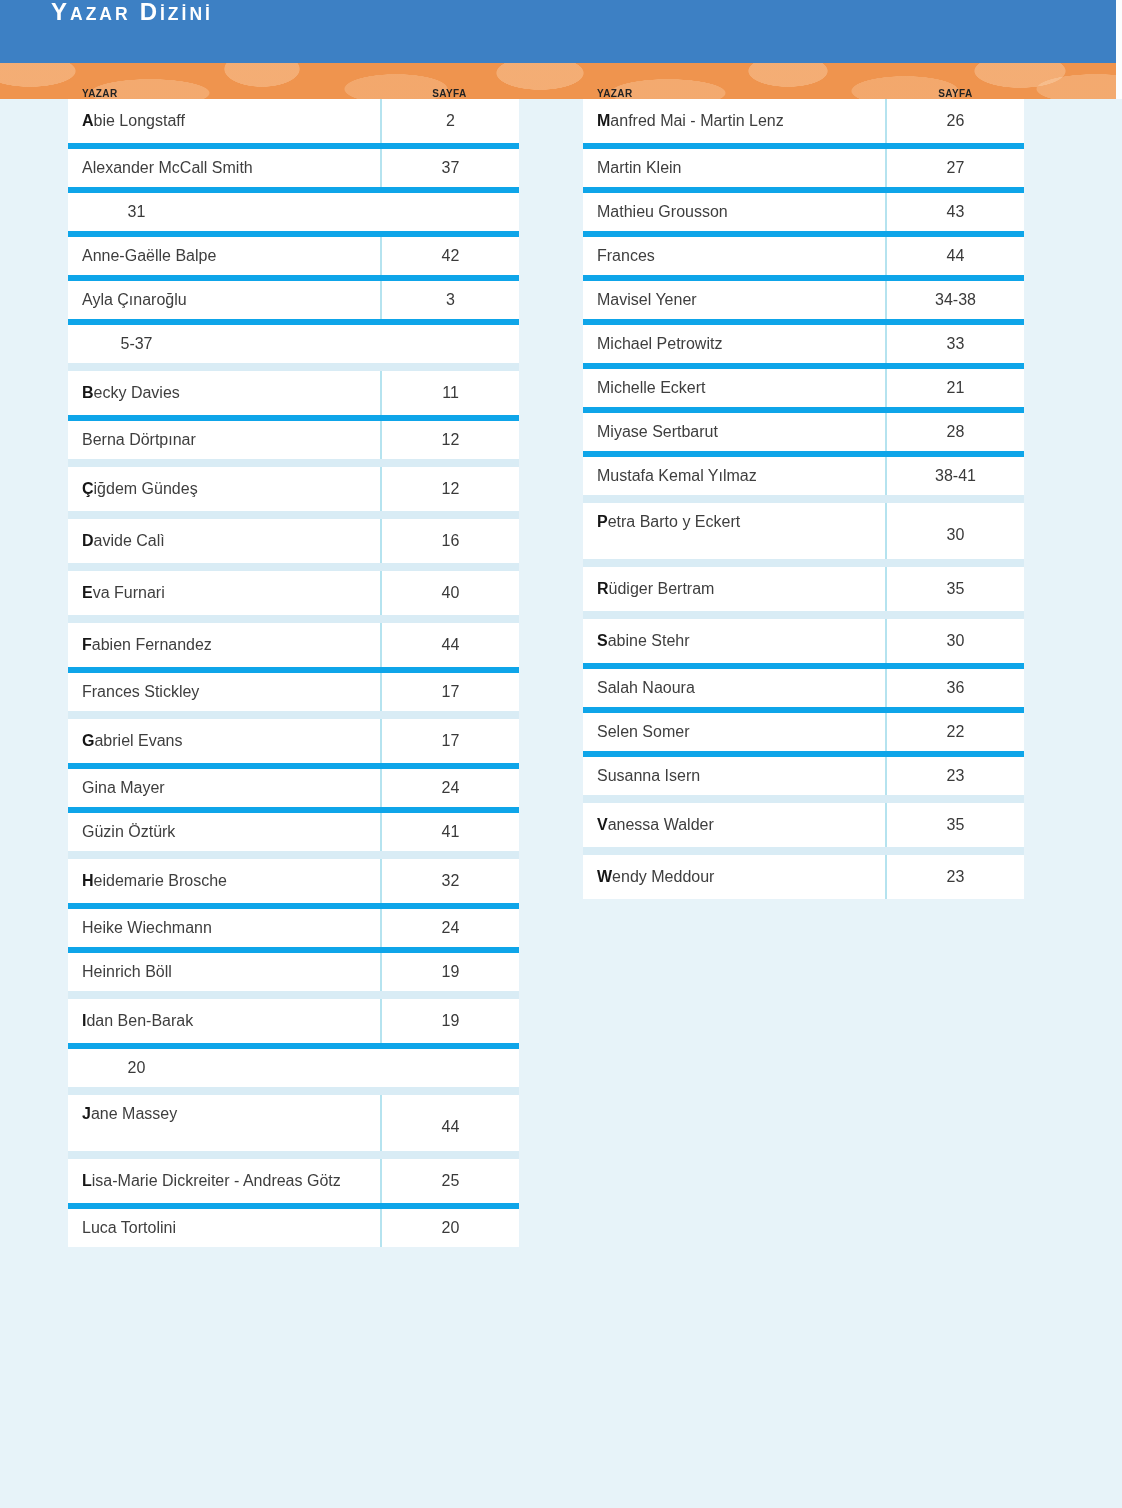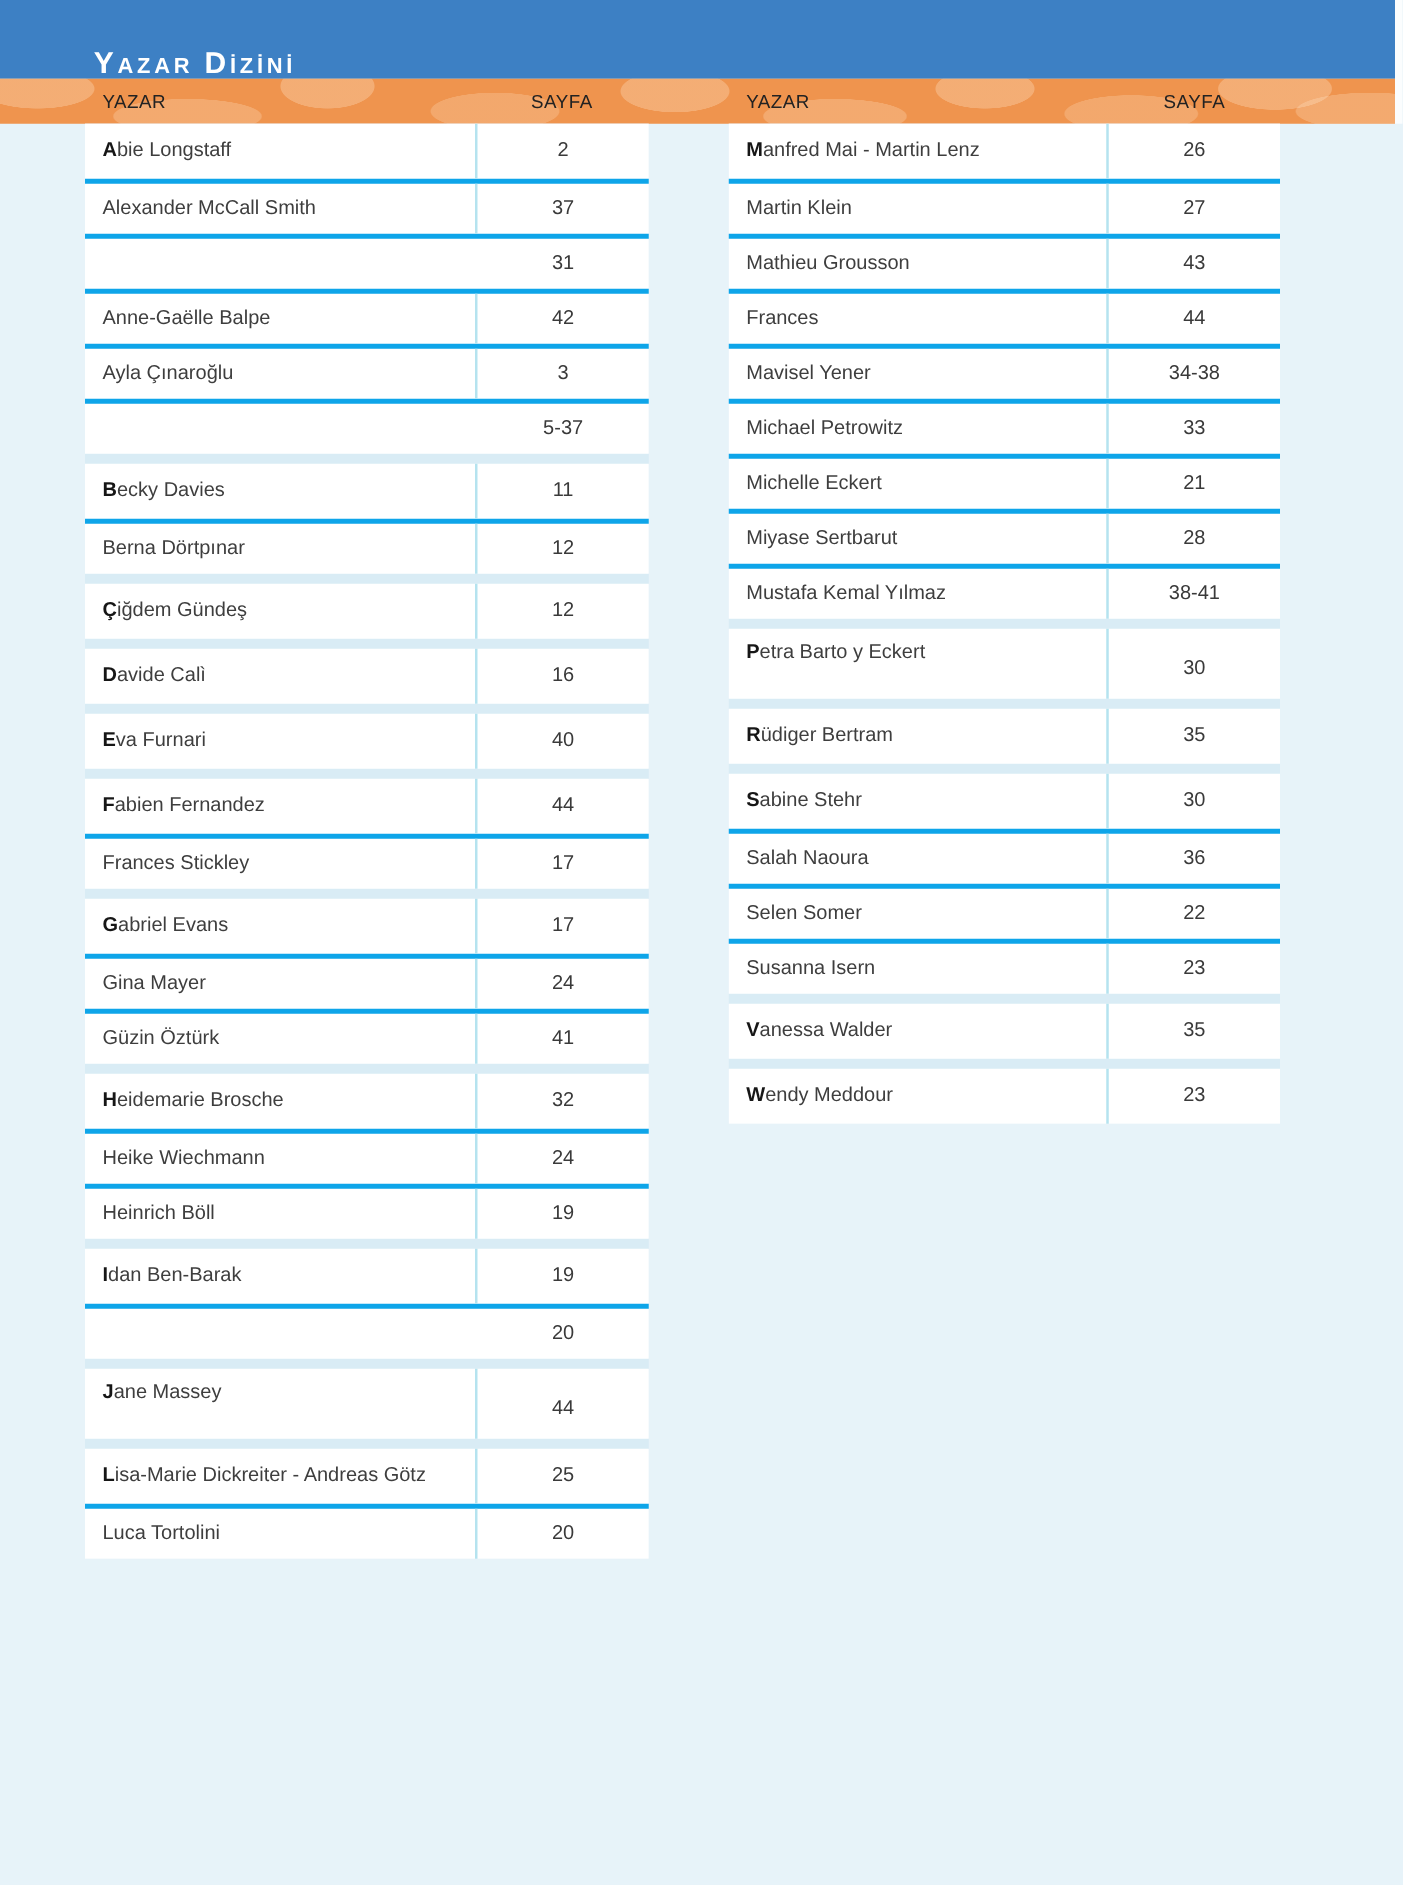--- a/index.html
+++ b/index.html
@@ -6,22 +6,22 @@
   body{
     width:1122px;height:1508px;
     background:#e7f3f9;
     font-family:"Liberation Sans",sans-serif;
     position:relative;overflow:hidden;
   }
   
   .topbar{
     position:absolute;left:0;top:0;width:1116px;height:63px;
     background:#3d80c4;
-    display:flex;align-items:flex-end;
-    padding-left:75px;box-sizing:border-box;
+    display:flex;align-items:flex-start;
+    padding-left:51px;box-sizing:border-box;
   }
   .title{color:#ffffff;font-weight:bold;letter-spacing:3px;line-height:1;}
   .t-big{font-size:24px;}
   .t-small{font-size:17.5px;}
   .t-gap{margin-left:9px;}
   
   .band{
     position:absolute;left:0;top:63px;width:1116px;height:36px;
     background-color:#ef944e;
     background-image:
@@ -30,38 +30,38 @@
       radial-gradient(ellipse 38px 18px at 262px 6px,  rgba(255,232,206,.30) 98%, rgba(255,232,206,0) 100%),
       radial-gradient(ellipse 52px 15px at 396px 26px, rgba(255,232,206,.24) 98%, rgba(255,232,206,0) 100%),
       radial-gradient(ellipse 44px 17px at 540px 10px, rgba(255,232,206,.30) 98%, rgba(255,232,206,0) 100%),
       radial-gradient(ellipse 58px 14px at 668px 30px, rgba(255,232,206,.26) 98%, rgba(255,232,206,0) 100%),
       radial-gradient(ellipse 40px 16px at 788px 8px,  rgba(255,232,206,.30) 98%, rgba(255,232,206,0) 100%),
       radial-gradient(ellipse 54px 15px at 905px 28px, rgba(255,232,206,.24) 98%, rgba(255,232,206,0) 100%),
       radial-gradient(ellipse 46px 17px at 1020px 8px, rgba(255,232,206,.30) 98%, rgba(255,232,206,0) 100%),
       radial-gradient(ellipse 60px 15px at 1096px 26px,rgba(255,232,206,.26) 98%, rgba(255,232,206,0) 100%);
   }
   .hlabel{
-    position:absolute;top:0;height:36px;
+    position:absolute;top:12px;height:36px;
     display:flex;align-items:center;
-    font-size:15px;font-weight:normal;color:#222222;letter-spacing:.4px;
+    font-size:10px;font-weight:bold;color:#222222;letter-spacing:.4px;
   }
   #h-author-left{left:82px;}
   #h-page-left{left:380px;width:139px;justify-content:center;}
   #h-author-right{left:597px;}
   #h-page-right{left:887px;width:137px;justify-content:center;}
   
   .edge-strip{position:absolute;left:1116px;top:0;width:6px;height:99px;background:#fbfdfe;}
   
   .col{position:absolute;top:99px;background:#d9ecf5;}
   #col-left{left:68px;width:451px;}
   #col-right{left:583px;width:441px;}
   .group{background:#ffffff;margin-bottom:8px;}
   .group:last-child{margin-bottom:0;}
   .row{display:flex;height:44px;box-sizing:border-box;}
-  .row + .row{border-top:4px solid #0ea5e9;justify-content:flex-end;}
+  .row + .row{border-top:6px solid #0ea5e9;}
   .row.tall{height:56px;}
   .name{
     flex:1;display:flex;align-items:center;
     padding-left:14px;box-sizing:border-box;
     border-right:2px solid #b5e3ef;
     font-size:16px;color:#3e3e3e;white-space:nowrap;
   }
   .row.tall .name{align-items:flex-start;padding-top:10px;}
   .name b{color:#161616;font-weight:bold;}
   .pg{

